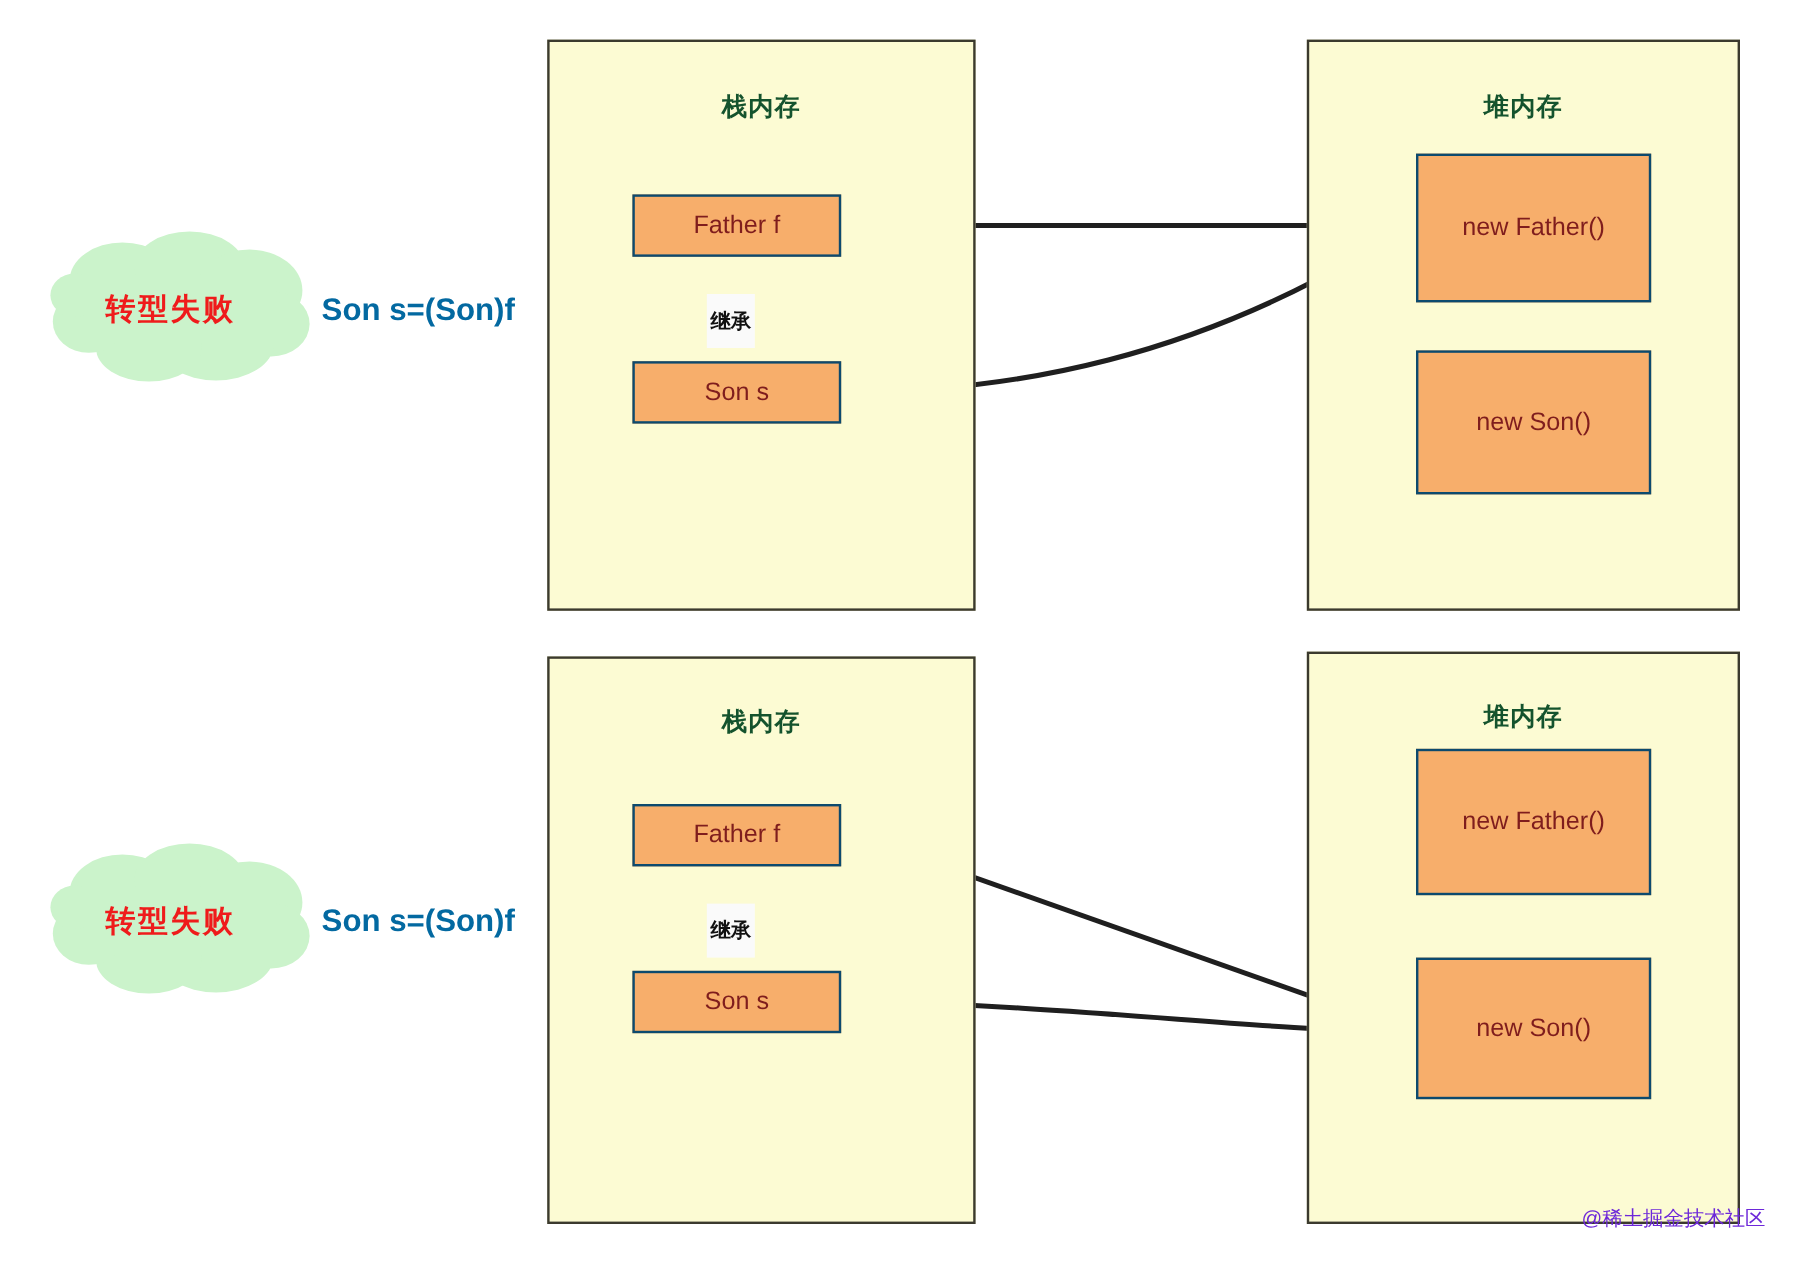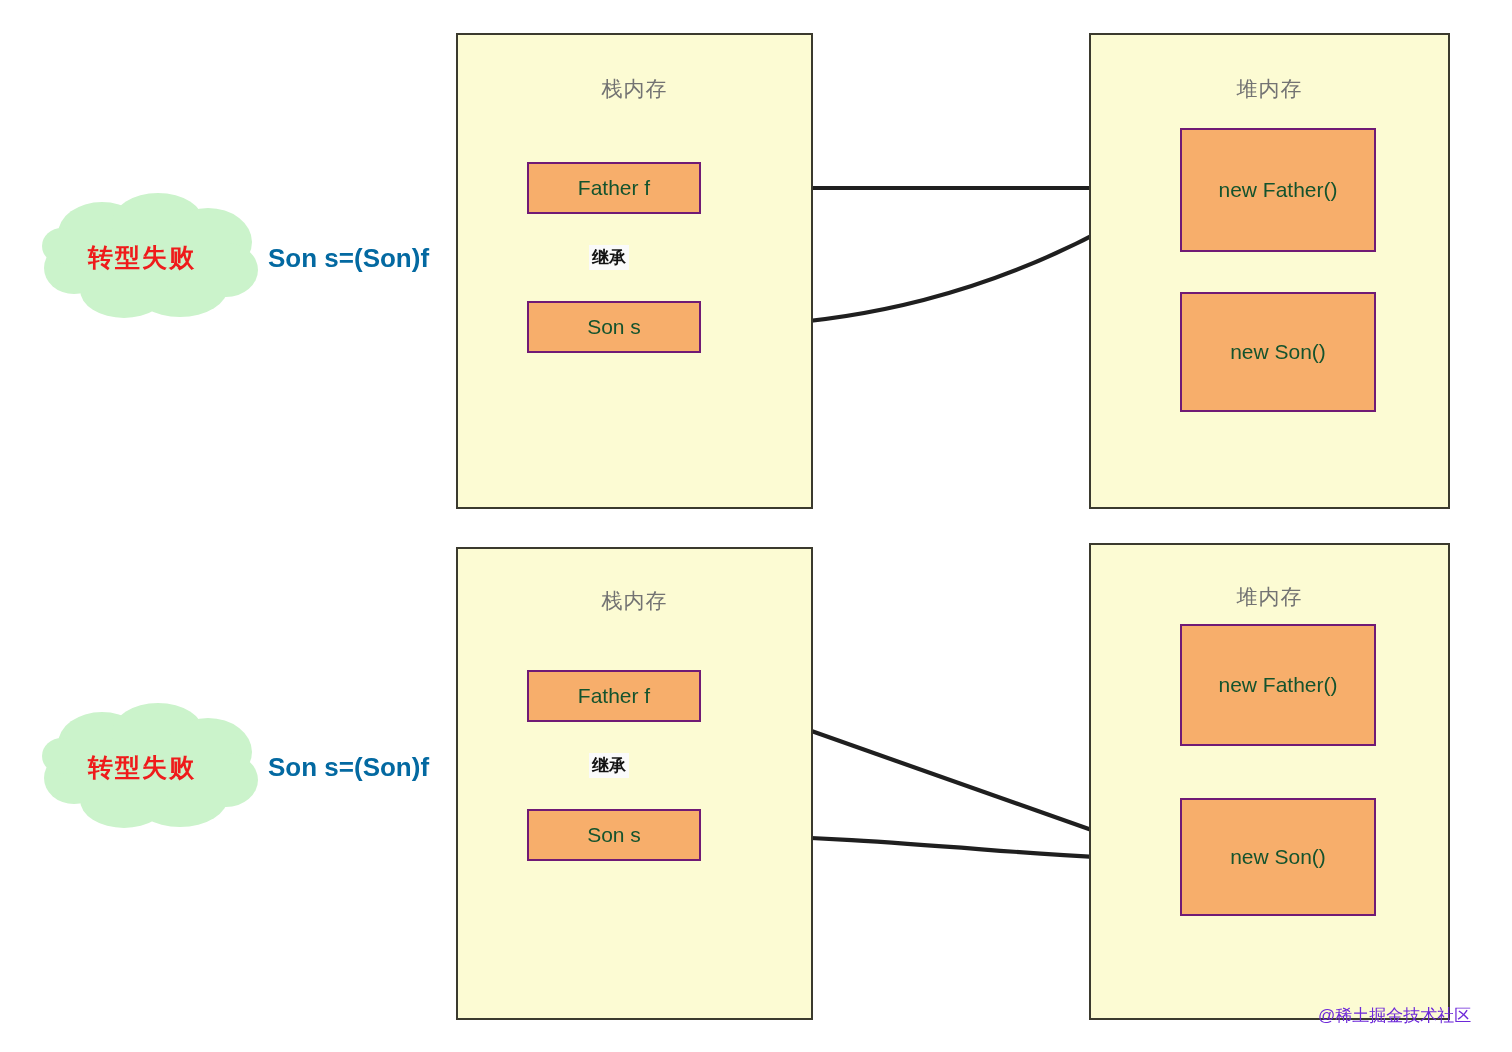--- a/index.html
+++ b/index.html
@@ -3,29 +3,29 @@
 <meta charset="utf-8">
 <style>
   html,body{margin:0;padding:0;background:#ffffff;}
   body{width:1512px;height:1052px;position:relative;overflow:hidden;
        font-family:"Liberation Sans","DejaVu Sans",sans-serif;}
   .stage{position:absolute;inset:0;}
   svg.layer{position:absolute;left:0;top:0;width:1512px;height:1052px;overflow:visible;}
   svg.layer.below{z-index:1;}
 
   .panel{position:absolute;background:#FCFBD3;border:2px solid #3b3a2e;box-sizing:border-box;z-index:2;}
-  .panel-title{position:absolute;left:0;right:0;text-align:center;font-size:21px;font-weight:normal;color:#737373;letter-spacing:1px;}
+  .panel-title{position:absolute;left:0;right:0;text-align:center;font-size:21px;font-weight:bold;color:#14532d;letter-spacing:1px;}
 
-  .mbox{position:absolute;background:#F7AE6B;border:2px solid #701a75;box-sizing:border-box;
-        display:flex;align-items:center;justify-content:center;color:#14532d;z-index:3;}
+  .mbox{position:absolute;background:#F7AE6B;border:2px solid #0c4a6e;box-sizing:border-box;
+        display:flex;align-items:center;justify-content:center;color:#7f1d1d;z-index:3;}
   .mbox.stackvar{font-size:21px;}
   .mbox.heapobj{font-size:21px;}
 
   .inherit-label{position:absolute;background:#fafafa;color:#111;font-size:17px;font-weight:bold;
-                 padding:1px 3px;z-index:5;white-space:nowrap;}
+                 padding:11px 3px;z-index:5;white-space:nowrap;}
 
   .cloud{position:absolute;z-index:2;}
   .cloud-text{position:absolute;z-index:3;color:#ef1b1b;font-size:25px;font-weight:bold;letter-spacing:2px;
               white-space:nowrap;}
   .cast-expr{position:absolute;z-index:3;color:#0369a1;font-size:26px;font-weight:bold;white-space:nowrap;}
 
   .watermark{position:absolute;z-index:6;color:#6d28d9;font-size:17px;white-space:nowrap;}
 </style>
 </head>
 <body>

